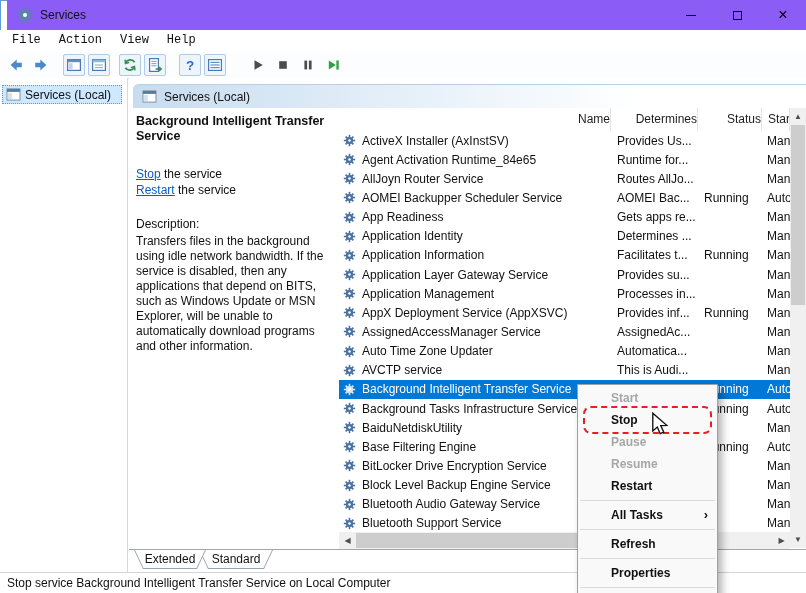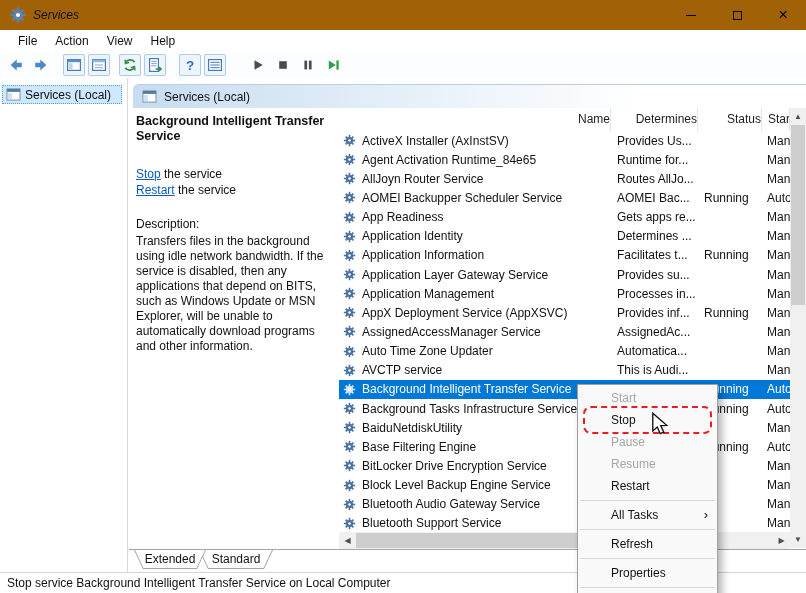--- a/index.html
+++ b/index.html
@@ -4,31 +4,31 @@
 <style>
   * { margin:0; padding:0; box-sizing:border-box; }
   html,body { background:#8a8a8a; }
   .root {
     position:relative; width:806px; height:593px; background:#fff;
     outline:1px solid #5e9add; outline-offset:-1px; overflow:hidden;
     font-family:"Liberation Sans", sans-serif; font-size:12px; color:#111;
   }
 
   
-  .titlebar { position:absolute; top:0; left:0; right:0; height:30px; background:#a16207;font-style:italic; }
+  .titlebar { position:absolute; top:0; left:7px; right:0; height:30px; background:#8b5cf6; }
   .app-icon { position:absolute; left:9px; top:6px; width:18px; height:18px; color:#5b83ad; }
   .title-text { position:absolute; left:33px; top:8px; }
   .win-controls { position:absolute; right:0; top:0; height:30px; display:flex; }
   .win-btn { width:46px; height:30px; display:flex; align-items:center; justify-content:center; }
   .glyph-min { width:10px; height:1px; background:#000; display:block; }
   .glyph-max { width:9px; height:9px; border:1px solid #000; display:block; }
   .glyph-close { font-size:16px; line-height:1; color:#000; }
 
   
-  .menubar { position:absolute; top:30px; left:0; right:0; height:22px; display:flex; align-items:center; padding-left:9px; background:#fff; }
+  .menubar { position:absolute; top:30px; left:0; right:0; height:22px; display:flex; padding-left:3px; background:#fff;font-family:Liberation Mono, monospace; }
   .mb-item { padding:3px 9px; }
 
   
   .toolbar { position:absolute; top:52px; left:0; right:0; height:27px; background:#fcfdfe;
     border-bottom:1px solid #d4dce6; display:flex; align-items:center; padding-left:5px; gap:3px; }
   .tb-btn { width:22px; height:22px; display:flex; align-items:center; justify-content:center; }
   .tb-btn.framed { border:1px solid #aecbe8; background:#edf4fc; border-radius:2px; }
   .tb-btn[data-name="show-console-tree-button"] { margin-left:8px; }
   .tb-btn[data-name="refresh-button"] { margin-left:6px; }
   .tb-btn[data-name="help-button"] { margin-left:10px; }
@@ -91,21 +91,21 @@
   .tab-extended { left:5px; width:72px; z-index:2; }
   .tab-standard { left:70px; width:74px; z-index:1; }
 
   
   .statusbar { position:absolute; left:0; right:0; bottom:0; height:21px; background:#fff;
     border-top:1px solid #d4d4d4; display:flex; align-items:center; padding-left:7px; }
 
   
   .context-menu { position:absolute; left:577px; top:384px; width:141px; height:216px; background:#f9f9f9;
     border:1px solid #a0a0a0; box-shadow:4px 4px 8px rgba(0,0,0,0.3); padding-top:2px; z-index:40; }
-  .menu-item { position:relative; height:22px; line-height:22px; padding-left:33px; color:#111; }
+  .menu-item { position:relative; height:22px; line-height:22px; padding-left:33px; color:#111;font-weight:bold; }
   .menu-item.disabled { color:#a6a6a6; }
   .menu-sep { height:1px; background:#d9d9d9; margin:3px 2px; }
   .submenu-arrow { position:absolute; right:9px; top:0; font-size:13px; }
   .menu-item.annotated::after { content:""; position:absolute; left:5px; right:5px; top:-3px; bottom:-3px;
     border:2px dashed #ec1c24; border-radius:8px; pointer-events:none; }
 
   
   .cursor { position:absolute; left:651px; top:412px; z-index:60; }
 </style>
 </head>

